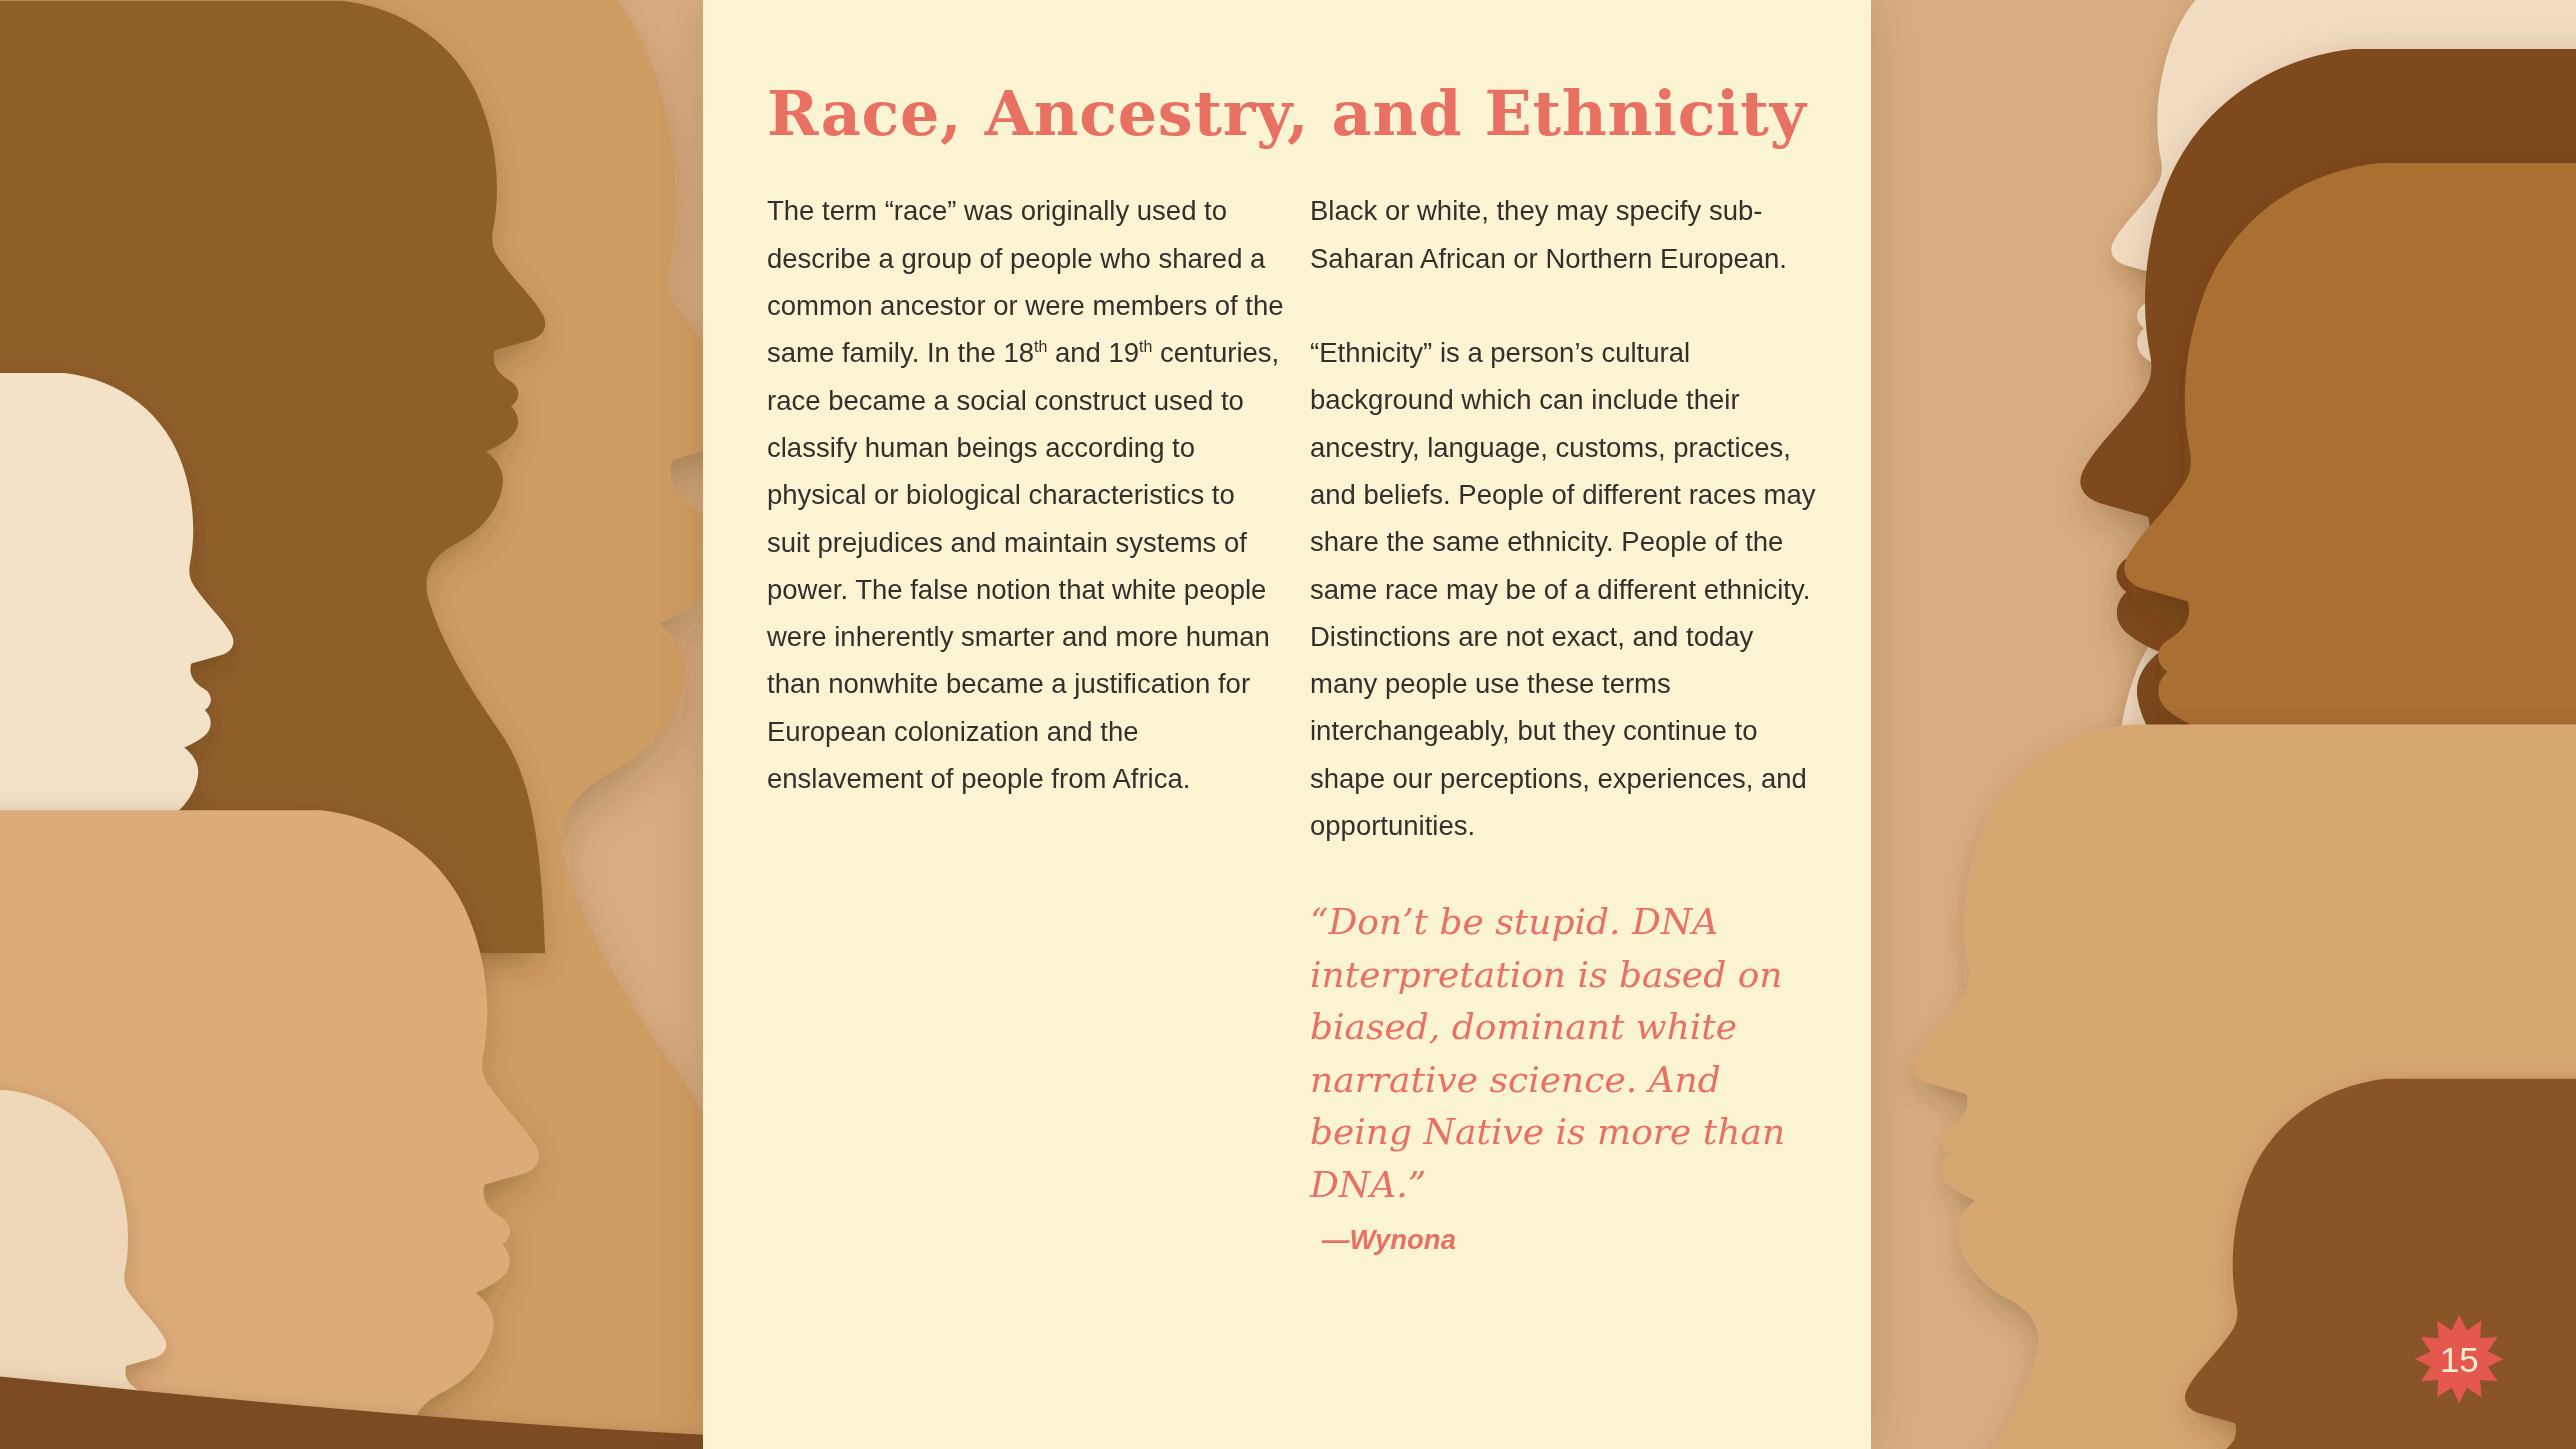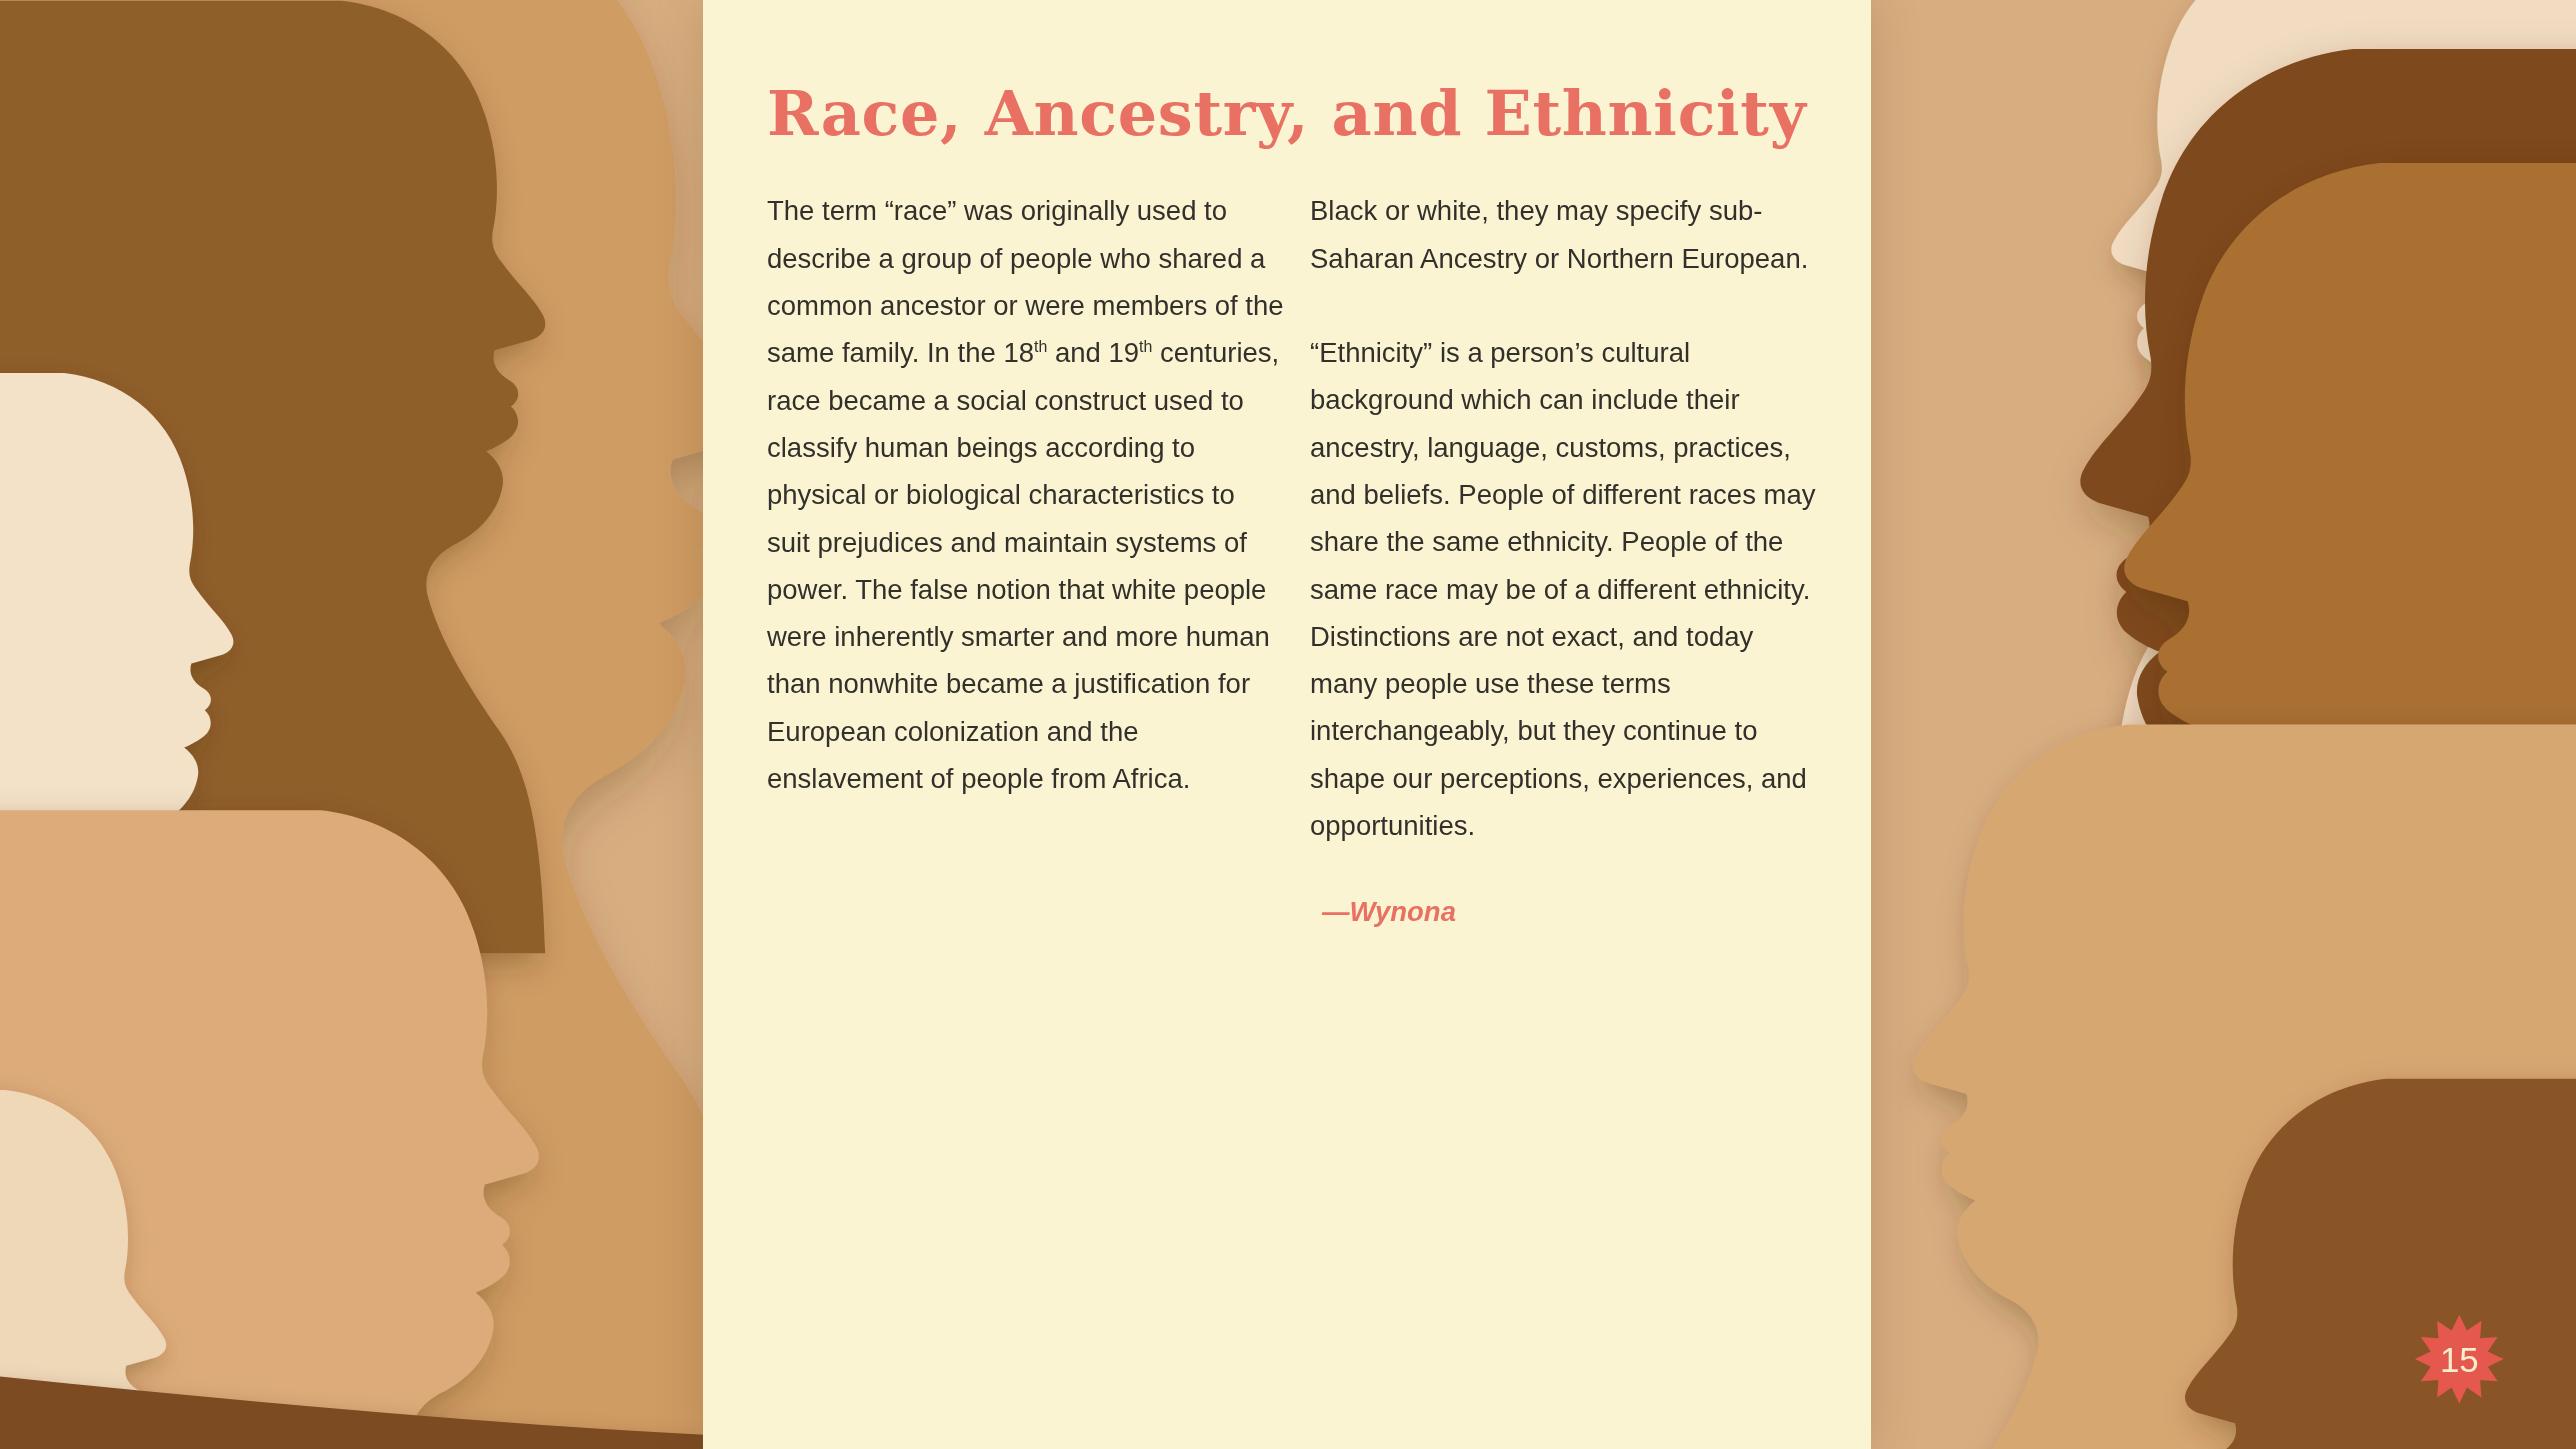--- a/index.html
+++ b/index.html
@@ -110,24 +110,25 @@
 
   <div class="panel">
     <h1 class="title">Race, Ancestry, and Ethnicity</h1>
 
     <div class="columns">
       <div class="col">
         <p class="para"><span>The term “race” was originally used to describe a group of people who shared a common ancestor or were members of the same family. In the 18</span><sup class="ord">th</sup><span> and 19</span><sup class="ord">th</sup><span> centuries, race became a social construct used to classify human beings according to physical or biological characteristics to suit prejudices and maintain systems of power. The false notion that white people were inherently smarter and more human than nonwhite became a justification for European colonization and the enslavement of people from Africa.</span></p>
       </div>
 
       <div class="col">
-        <p class="para">Black or white, they may specify sub-Saharan Ancestry or Northern European.</p>
+        <p class="para">Black or white, they may specify sub-Saharan African or Northern European.</p>
         <p class="para">“Ethnicity” is a person’s cultural background which can include their ancestry, language, customs, practices, and beliefs. People of different races may share the same ethnicity. People of the same race may be of a different ethnicity. Distinctions are not exact, and today many people use these terms interchangeably, but they continue to shape our perceptions, experiences, and opportunities.</p>
 
         <div class="quote">
+          <p class="quote-text">“Don’t be stupid. DNA interpretation is based on biased, dominant white narrative science. And being Native is more than DNA.”</p>
           <p class="quote-attr">—Wynona</p>
         </div>
       </div>
     </div>
   </div>
 
 </div>
 
 
 </body></html>

